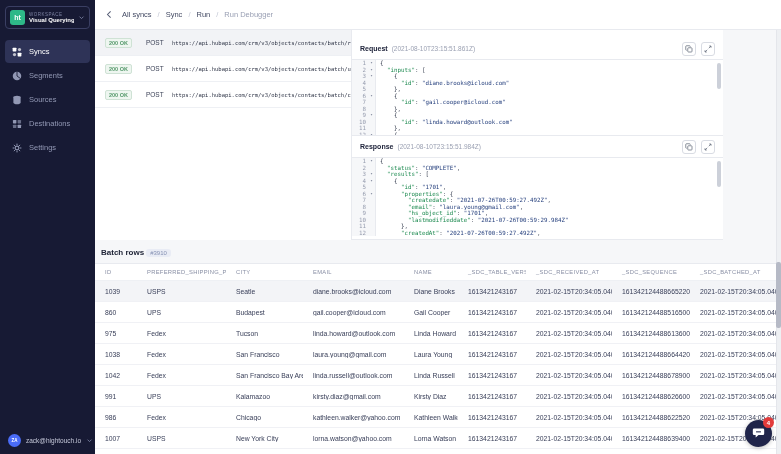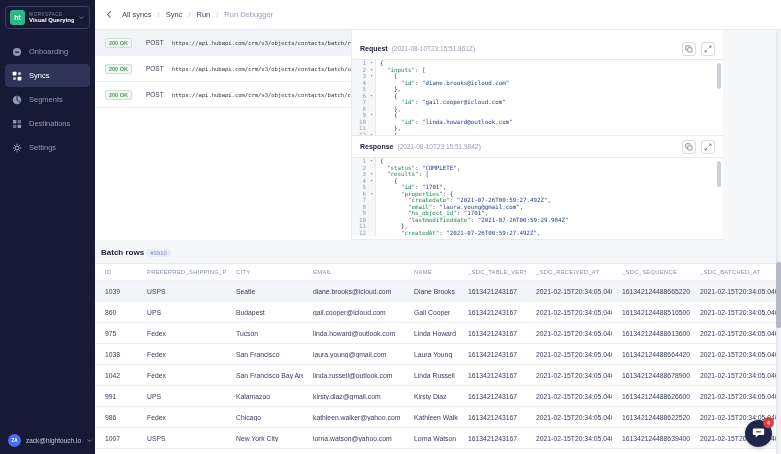--- a/index.html
+++ b/index.html
@@ -92,48 +92,48 @@
         <div class="ws-label">WORKSPACE</div>
         <div class="ws-name">Visual Querying D...</div>
       </div>
       <span class="ws-caret">
           <svg viewBox="0 0 16 16" width="7" height="7" fill="none" stroke="currentColor" stroke-width="2">
             <path d="M3.5 6 L8 10.5 L12.5 6"></path>
           </svg>
         </span>
     </div>
     <nav class="nav">
-        <div class="nav-item">
-          <span class="nav-icon">
-            <svg viewBox="0 0 16 16" width="10" height="10">
-              <circle cx="8" cy="8" r="6.5" fill="currentColor"></circle>
-              <rect x="4.5" y="7" width="7" height="2" rx="1" fill="#171a34"></rect>
-            </svg>
-          </span>
-          <span class="nav-label">Onboarding</span>
-        </div>
         <div class="nav-item active">
           <span class="nav-icon">
             <svg viewBox="0 0 16 16" width="10" height="10">
               <rect x="1" y="1" width="6" height="6" rx="1" fill="currentColor"></rect>
               <circle cx="12" cy="4" r="2.6" fill="currentColor" opacity=".7"></circle>
               <circle cx="4" cy="12" r="2.6" fill="currentColor" opacity=".7"></circle>
               <rect x="9" y="9" width="6" height="6" rx="1" fill="currentColor"></rect>
             </svg>
           </span>
           <span class="nav-label">Syncs</span>
         </div>
         <div class="nav-item">
           <span class="nav-icon">
             <svg viewBox="0 0 16 16" width="10" height="10">
               <circle cx="8" cy="8" r="6.8" fill="currentColor"></circle>
               <path d="M8 8 V1.2 M8 8 L13.5 12" stroke="#171a34" stroke-width="1.4" fill="none"></path>
             </svg>
           </span>
           <span class="nav-label">Segments</span>
+        </div>
+        <div class="nav-item">
+          <span class="nav-icon">
+            <svg viewBox="0 0 16 16" width="10" height="10">
+              <ellipse cx="8" cy="3.6" rx="5.8" ry="2.4" fill="currentColor"></ellipse>
+              <path d="M2.2 3.6 v8.8 c0 1.3 2.6 2.4 5.8 2.4 s5.8 -1.1 5.8 -2.4 V3.6" fill="currentColor"></path>
+            </svg>
+          </span>
+          <span class="nav-label">Sources</span>
         </div>
         <div class="nav-item">
           <span class="nav-icon">
             <svg viewBox="0 0 16 16" width="10" height="10">
               <g fill="currentColor">
                 <rect x="1.5" y="1.5" width="5.5" height="5.5" rx="1"></rect>
                 <rect x="9" y="1.5" width="5.5" height="5.5" rx="1" opacity=".65"></rect>
                 <rect x="1.5" y="9" width="5.5" height="5.5" rx="1" opacity=".65"></rect>
                 <rect x="9" y="9" width="5.5" height="5.5" rx="1"></rect>
               </g>

